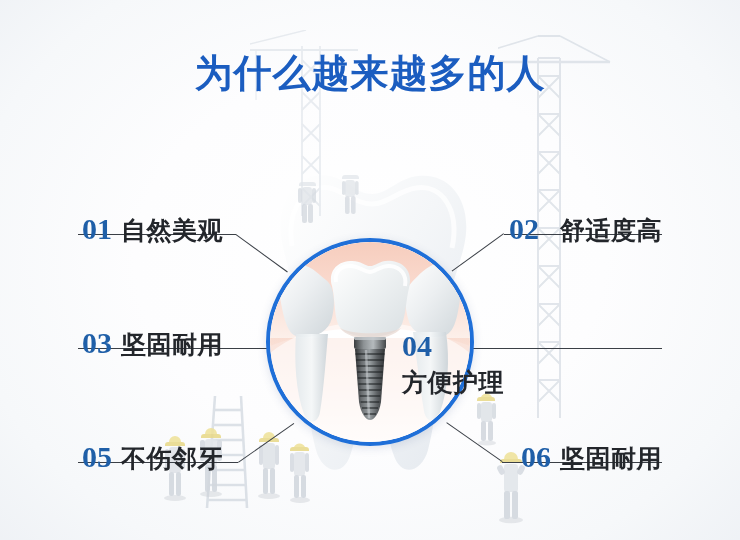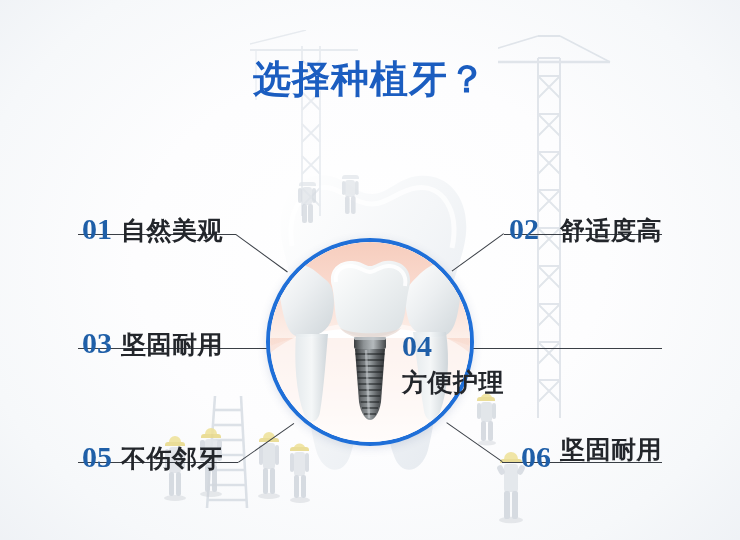--- a/index.html
+++ b/index.html
@@ -309,21 +309,21 @@
       <path d="M5 9 h11 a3 3 0 0 1 3 3 v1 H2 v-1 a3 3 0 0 1 3 -3 Z" fill="#e1e5ea"></path>
       <rect x="5" y="14" width="10" height="17" rx="3" fill="#dfe3e8"></rect>
       <rect x="2" y="15" width="3.6" height="14" rx="1.8" fill="#d6dbe1"></rect>
       <rect x="15" y="15" width="3.6" height="14" rx="1.8" fill="#d6dbe1"></rect>
       <rect x="5" y="30" width="4.6" height="18" rx="2" fill="#d2d7de"></rect>
       <rect x="11" y="30" width="4.6" height="18" rx="2" fill="#d2d7de"></rect>
     </svg>
   </div>
 
   <div class="title">
-    <span class="l2">选择种植牙？</span>
+    <span>为什么越来越多的人</span>
   </div>
 
   <div class="lead" style="left:0; top:0; width:740px; height:540px;">
 
     <div class="lead-h" style="left:78px; top:234px; width:158px;"></div>
     <div class="lead-d" style="left:236px; top:234px; width:64px; transform:rotate(36deg);"></div>
 
     <div class="lead-h" style="left:504px; top:234px; width:158px;"></div>
     <div class="lead-d" style="left:504px; top:234px; width:64px; transform:rotate(144deg);"></div>
 
@@ -435,18 +435,18 @@
   <div class="label right" style="left:402px; top:315px; width:260px;flex-direction:column;">
     <span class="num">04</span>
     <span class="txt">方便护理</span>
   </div>
 
   <div class="label" style="left:82px; top:426px;">
     <span class="num">05</span>
     <span class="txt">不伤邻牙</span>
   </div>
 
-  <div class="label right" style="left:402px; top:426px; width:260px;align-items:center;">
+  <div class="label right" style="left:402px; top:426px; width:260px;">
     <span class="num">06</span>
     <span class="txt">坚固耐用</span>
   </div>
 
 </div>
 
 </body></html>

